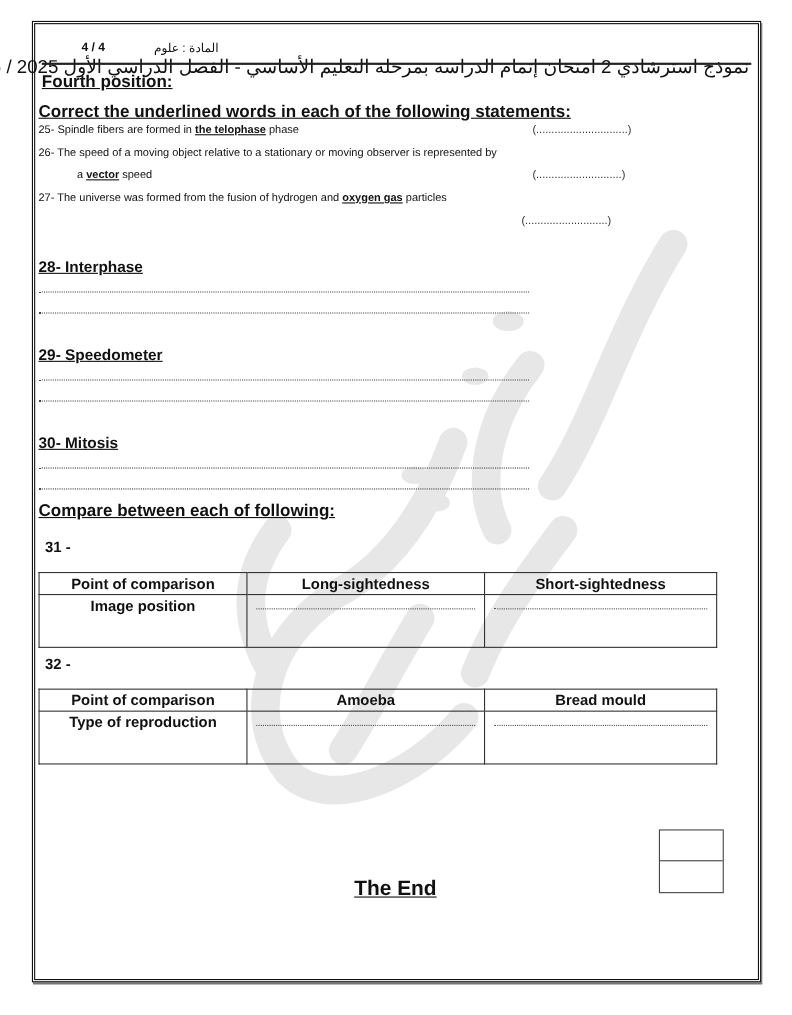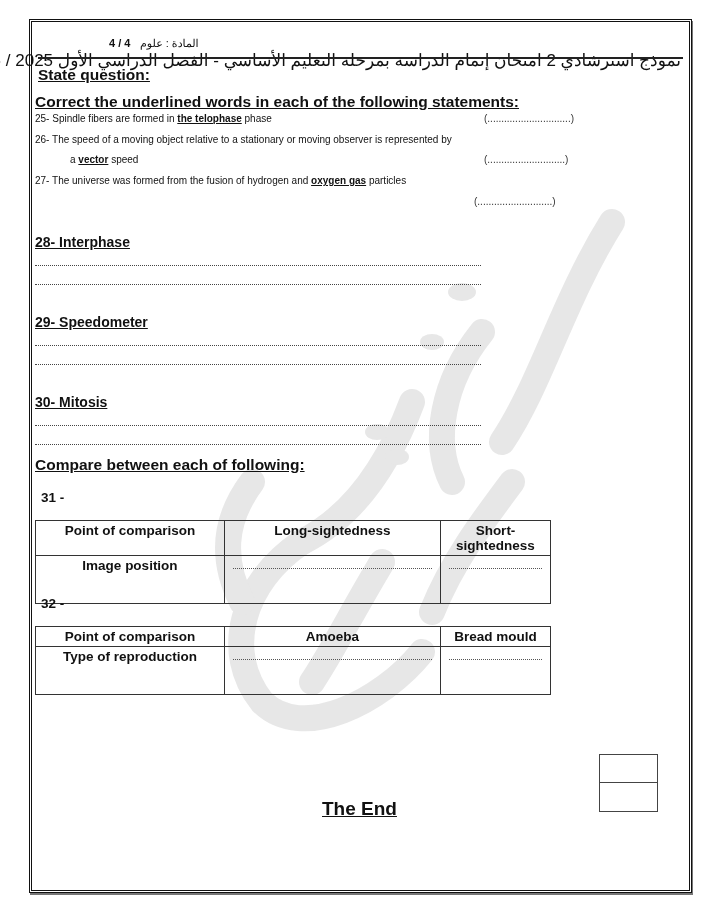--- a/index.html
+++ b/index.html
@@ -1,30 +1,30 @@
 <!DOCTYPE html>
 <html><head>
 <meta charset="utf-8">
 <style>
   html,body{margin:0;padding:0;background:#fff;}
   body{width:720px;height:923px;position:relative;overflow:hidden;font-family:"Liberation Sans",sans-serif;color:#111;}
   .page{position:absolute;left:29px;top:19px;width:657px;height:868px;border:3px double #111;box-shadow:1px 2px 0 #777;background:#fff;}
   .abs{position:absolute;}
   .hdr{left:0;top:4px;width:657px;height:30px;font-size:11px;}
   .hdr-rule{position:absolute;left:6px;right:6px;top:35px;border-top:2px solid #222;}
-  .pg{position:absolute;left:42px;top:11px;font-weight:bold;font-size:11px;margin-left:35px;}
+  .pg{position:absolute;left:42px;top:11px;font-weight:bold;font-size:11px;}
   .subj{position:absolute;left:108px;top:11px;font-size:11px;direction:rtl;}
   .title-ar{position:absolute;right:8px;top:24px;font-size:17px;direction:rtl;white-space:nowrap;}
   .q{font-size:10px;line-height:20px;white-space:nowrap;}
   .h{font-weight:bold;text-decoration:underline;font-size:15.5px;}
   .hs{font-weight:bold;text-decoration:underline;font-size:14px;}
   .u{font-weight:bold;text-decoration:underline;}
   .dots{letter-spacing:0;color:#333;}
   .lines{position:absolute;left:3px;width:446px;border-top:1.5px dotted #444;}
-  table.cmp{position:absolute;left:3px;width:516px;border-collapse:collapse;font-size:13.5px;}
+  table.cmp{position:absolute;left:3px;width:617px;border-collapse:collapse;font-size:13.5px;}
   table.cmp td{border:1.5px solid #333;padding:2px 4px;vertical-align:top;text-align:center;font-weight:bold;}
   table.cmp td.blank{font-weight:normal;}
   .dotfill{display:block;border-bottom:1.5px dotted #555;margin:10px 4px 0 4px;height:0;}
   .endbox{position:absolute;left:567px;top:732px;width:57px;height:56px;border:1.5px solid #444;}
   .endbox .mid{position:absolute;left:0;right:0;top:27px;border-top:1.5px solid #444;}
   .theend{position:absolute;left:290px;top:776px;font-size:19px;font-weight:bold;text-decoration:underline;}
   .wm{position:absolute;left:150px;top:160px;width:460px;height:560px;pointer-events:none;opacity:0.35;}
 </style>
 </head>
 <body>
@@ -49,21 +49,21 @@
     </g>
   </svg>
 
   <div class="abs hdr">
     <span class="pg">4 / 4</span>
     <span class="subj">المادة : علوم</span>
     <span class="title-ar">نموذج استرشادي 2 امتحان إتمام الدراسة بمرحلة التعليم الأساسي - الفصل الدراسي الأول 2025 / 2026 م  -</span>
   </div>
   <div class="hdr-rule"></div>
 
-  <div class="abs h" style="left:6px;top:44px;">State question:</div>
+  <div class="abs h" style="left:6px;top:44px;">Fourth position:</div>
   <div class="abs h" style="left:3px;top:71px;text-align:right;">Correct the underlined words in each of the following statements:</div>
 
   <div class="abs q" style="left:3px;top:87px;">
     <span>25- Spindle fibers are formed in </span><span class="u">the telophase</span><span> phase</span>
   </div>
   <div class="abs q dots" style="left:452px;top:87px;">(..............................)</div>
 
   <div class="abs q" style="left:3px;top:108px;">26- The speed of a moving object relative to a stationary or moving observer is represented by</div>
   <div class="abs q" style="left:38px;top:128px;">
     <span>a </span><span class="u">vector</span><span> speed</span>

